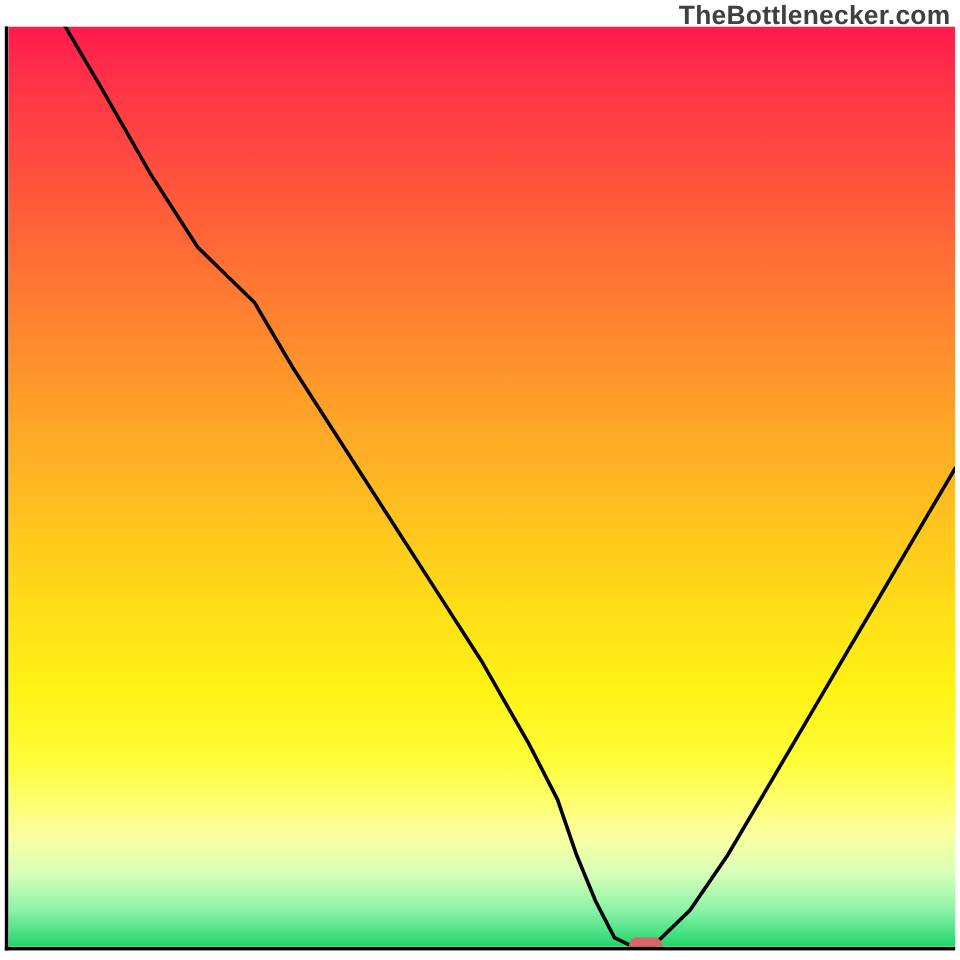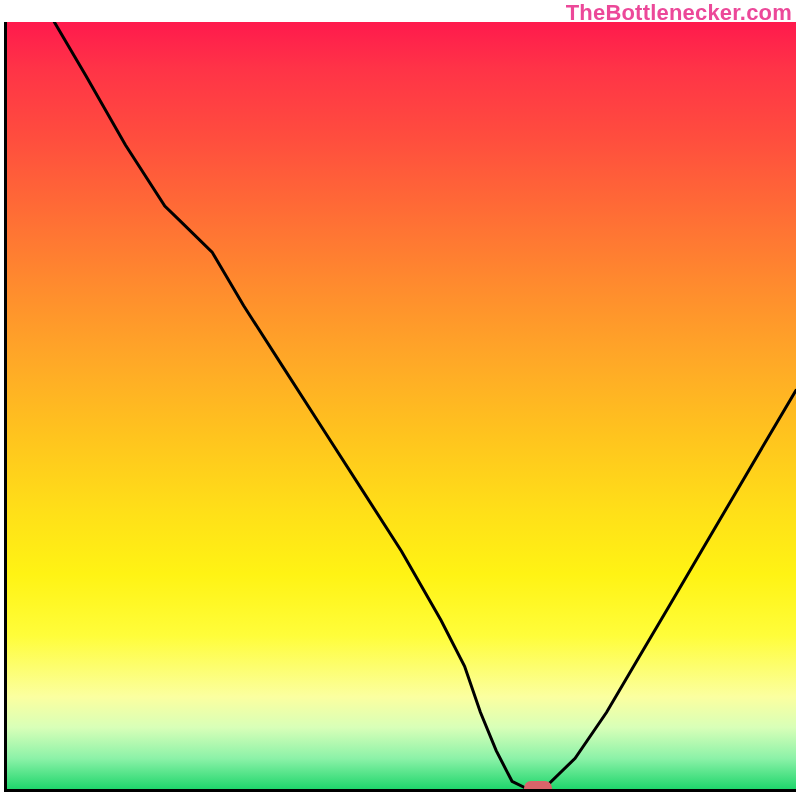--- a/index.html
+++ b/index.html
@@ -15,21 +15,21 @@
     position: relative;
     width: 800px;
     height: 800px;
   }
   .watermark {
     position: absolute;
     top: 0;
     right: 8px;
     font-size: 22px;
     font-weight: 600;
-    color: #ec4899;
+    color: #404040;
     letter-spacing: 0.2px;
     z-index: 10;
   }
   .plot-outer {
     position: absolute;
     left: 4px;
     top: 22px;
     width: 792px;
     height: 770px;
   }

